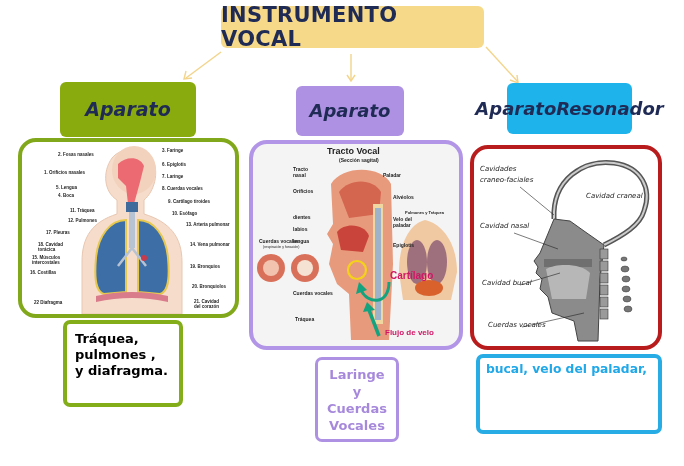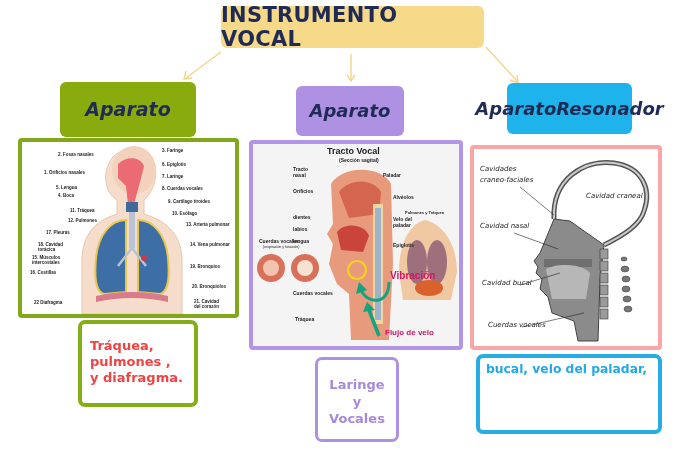--- a/index.html
+++ b/index.html
@@ -32,43 +32,43 @@
   }
   .header-box span { display: block; font-size: 19px; }
   .hb-resp { left: 60px; top: 82px; width: 136px; height: 55px; background: #8aab0e; }
   .hb-fon  { left: 296px; top: 86px; width: 108px; height: 50px; background: #ae91e2; }
   .hb-fon span { font-size: 18px; }
   .hb-reso { left: 507px; top: 83px; width: 125px; height: 51px; background: #1fb3ec; }
   .hb-reso span { font-size: 18px; }
 
   
   .panel {
-    border-radius: 4px; background: #ffffff; overflow: hidden;
+    border-radius: 18px; background: #ffffff; overflow: hidden;
   }
   .p-resp { left: 18px; top: 138px; width: 221px; height: 180px; border: 4px solid #80a81a; }
   .p-fon  { left: 249px; top: 140px; width: 214px; height: 210px; border: 4px solid #b295e6; background: #f4f4f4; }
-  .p-reso { left: 470px; top: 145px; width: 192px; height: 205px; border: 4px solid #fca5a5; }
+  .p-reso { left: 470px; top: 145px; width: 192px; height: 205px; border: 4px solid #b91c1c; }
 
   .lbl {
     position: absolute; font-family: "Liberation Sans", sans-serif;
     font-size: 4.5px; color: #222; white-space: nowrap; font-weight: bold;
   }
   .lbl-f { font-size: 5px; }
   .lbl-r {
     position: absolute; font-family: "DejaVu Sans", sans-serif; font-style: italic;
     font-size: 7px; color: #222; white-space: nowrap;
   }
 
   
   .desc {
     border-radius: 7px; background: #fff;
     font-family: "DejaVu Sans", sans-serif; font-weight: bold;
   }
-  .d-resp { left: 78px; top: 320px; width: 120px; height: 87px; border: 4px solid #84ad1a; color: #ef4444; padding: 14px 8px; font-size: 13px; line-height: 16px; }
-  .d-fon  { left: 315px; top: 357px; width: 84px; height: 85px; border: 3px solid #ae91e2; color: #a789dc; font-size: 13px; line-height: 17px; text-align: center; padding-top: 16px; }
+  .d-resp { left: 63px; top: 320px; width: 120px; height: 87px; border: 4px solid #84ad1a; color: #000000; padding: 7px 8px; font-size: 13px; line-height: 16px; }
+  .d-fon  { left: 315px; top: 357px; width: 84px; height: 85px; border: 3px solid #ae91e2; color: #a789dc; font-size: 13px; line-height: 17px; text-align: center; padding-top: 6px; }
   .d-reso { left: 476px; top: 354px; width: 186px; height: 80px; border: 4px solid #27ace6; color: #21a8e8; padding: 3px 6px; font-size: 12.3px; line-height: 17px; }
   .desc span { display: block; }
 </style>
 </head>
 <body>
 
 <svg class="abs connectors" viewBox="0 0 684 466">
   <g stroke="#f3d48a" stroke-width="1.4" fill="none">
     <line x1="221" y1="52" x2="186" y2="78"></line>
     <polyline points="186,71 184,79 192,78"></polyline>
@@ -172,21 +172,21 @@
   <span class="lbl lbl-f" style="left:40px;top:94px">lengua</span>
   <span class="lbl lbl-f" style="left:130px;top:28px">Paladar</span>
   <span class="lbl lbl-f" style="left:140px;top:50px">Alvéolos</span>
   <span class="lbl lbl-f" style="left:140px;top:72px;width:22px;white-space:normal">Velo del paladar</span>
   <span class="lbl lbl-f" style="left:140px;top:98px">Epiglotis</span>
   <span class="lbl lbl-f" style="left:40px;top:146px">Cuerdas vocales</span>
   <span class="lbl lbl-f" style="left:42px;top:172px">Tráquea</span>
   <span class="lbl" style="left:152px;top:66px;font-size:4px">Pulmones y Tráquea</span>
   <span class="lbl lbl-f" style="left:6px;top:94px">Cuerdas vocales</span>
   <span class="lbl" style="left:10px;top:101px;font-size:3.5px;font-weight:normal">(respiración y fonación)</span>
-  <span class="lbl" style="left:137px;top:126px;font-size:10px;color:#d11665">Vibración</span>
+  <span class="lbl" style="left:137px;top:126px;font-size:10px;color:#d11665">Cartílago</span>
   <span class="lbl" style="left:132px;top:184px;font-size:8px;color:#d11665">Flujo de velo</span>
 </div>
 
 <div class="abs panel p-reso">
   <svg width="184" height="197" viewBox="0 0 184 197" style="position:absolute;left:0;top:0">
 
     <path d="M80,70 C78,30 110,10 140,14 C168,18 178,40 170,62 C166,76 150,86 130,96" fill="#ffffff" stroke="#555" stroke-width="5"></path>
     <path d="M80,70 C78,30 110,10 140,14 C168,18 178,40 170,62 C166,76 150,86 130,96" fill="none" stroke="#ccc" stroke-width="2"></path>
 
     <path d="M80,70 L66,104 L60,112 L64,118 L62,124 L68,130 L66,140 L74,148 L78,164 L100,172 L104,192 L124,192 L126,130 L130,96 L110,82 L96,72 Z" fill="#8b8b8b" stroke="#444" stroke-width="1"></path>
@@ -226,17 +226,18 @@
 </div>
 
 <div class="abs desc d-resp">
   <span>Tráquea,</span>
   <span>pulmones ,</span>
   <span>y diafragma.</span>
 </div>
 <div class="abs desc d-fon">
   <span>Laringe</span>
   <span>y</span>
+  <span>Cuerdas</span>
   <span>Vocales</span>
 </div>
 <div class="abs desc d-reso">
   <span>bucal, velo del paladar,</span>
 </div>
 
 </body></html>

